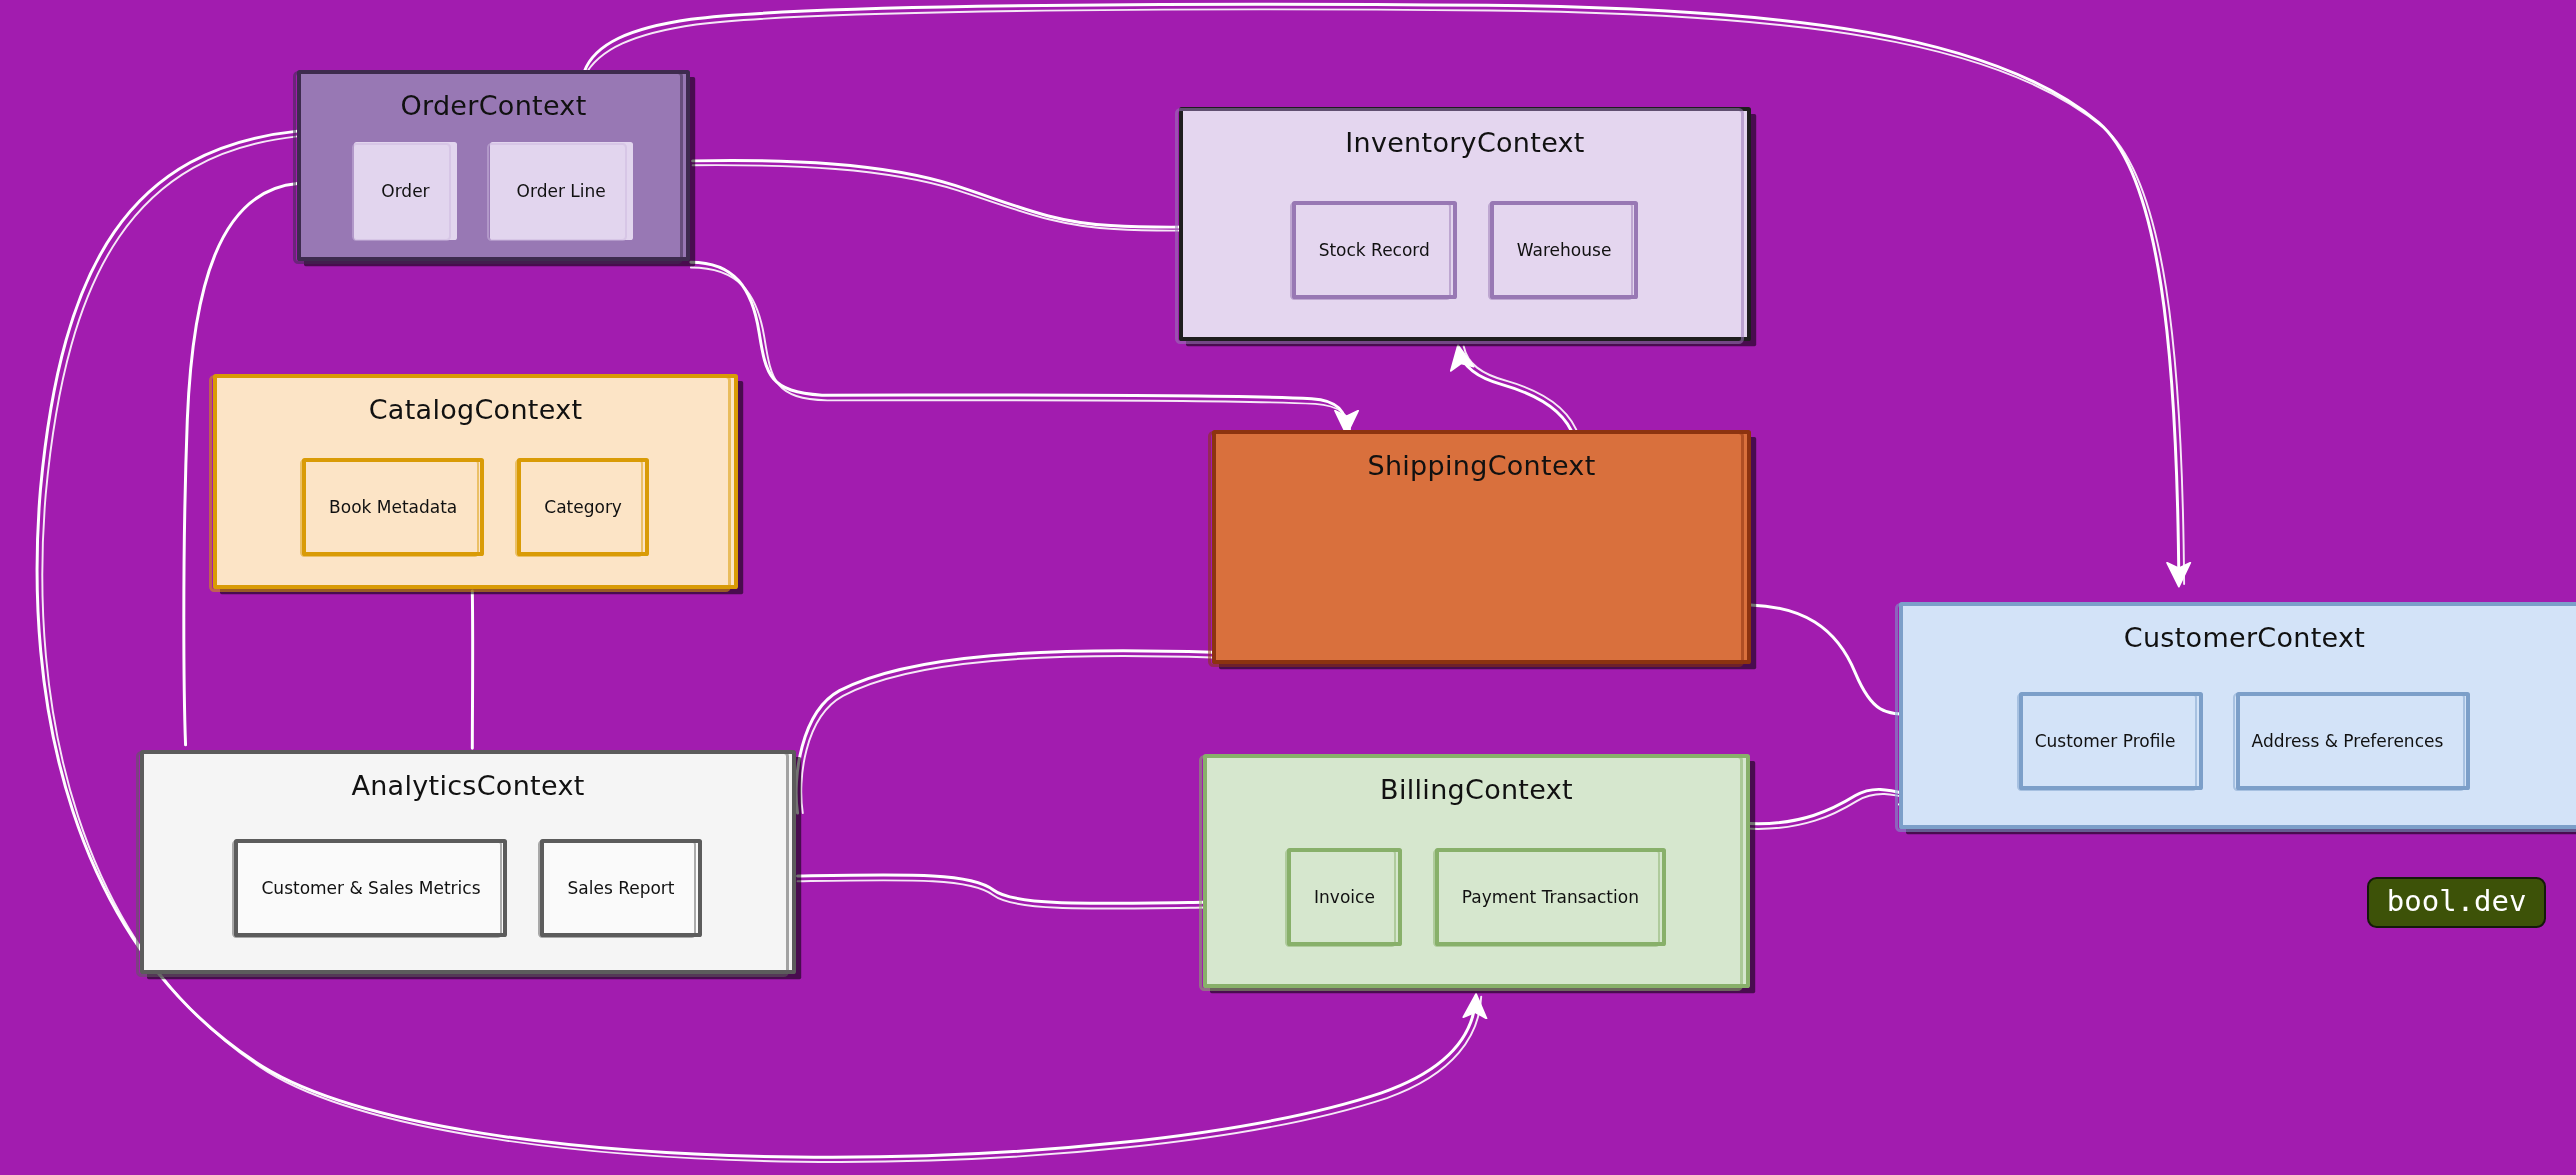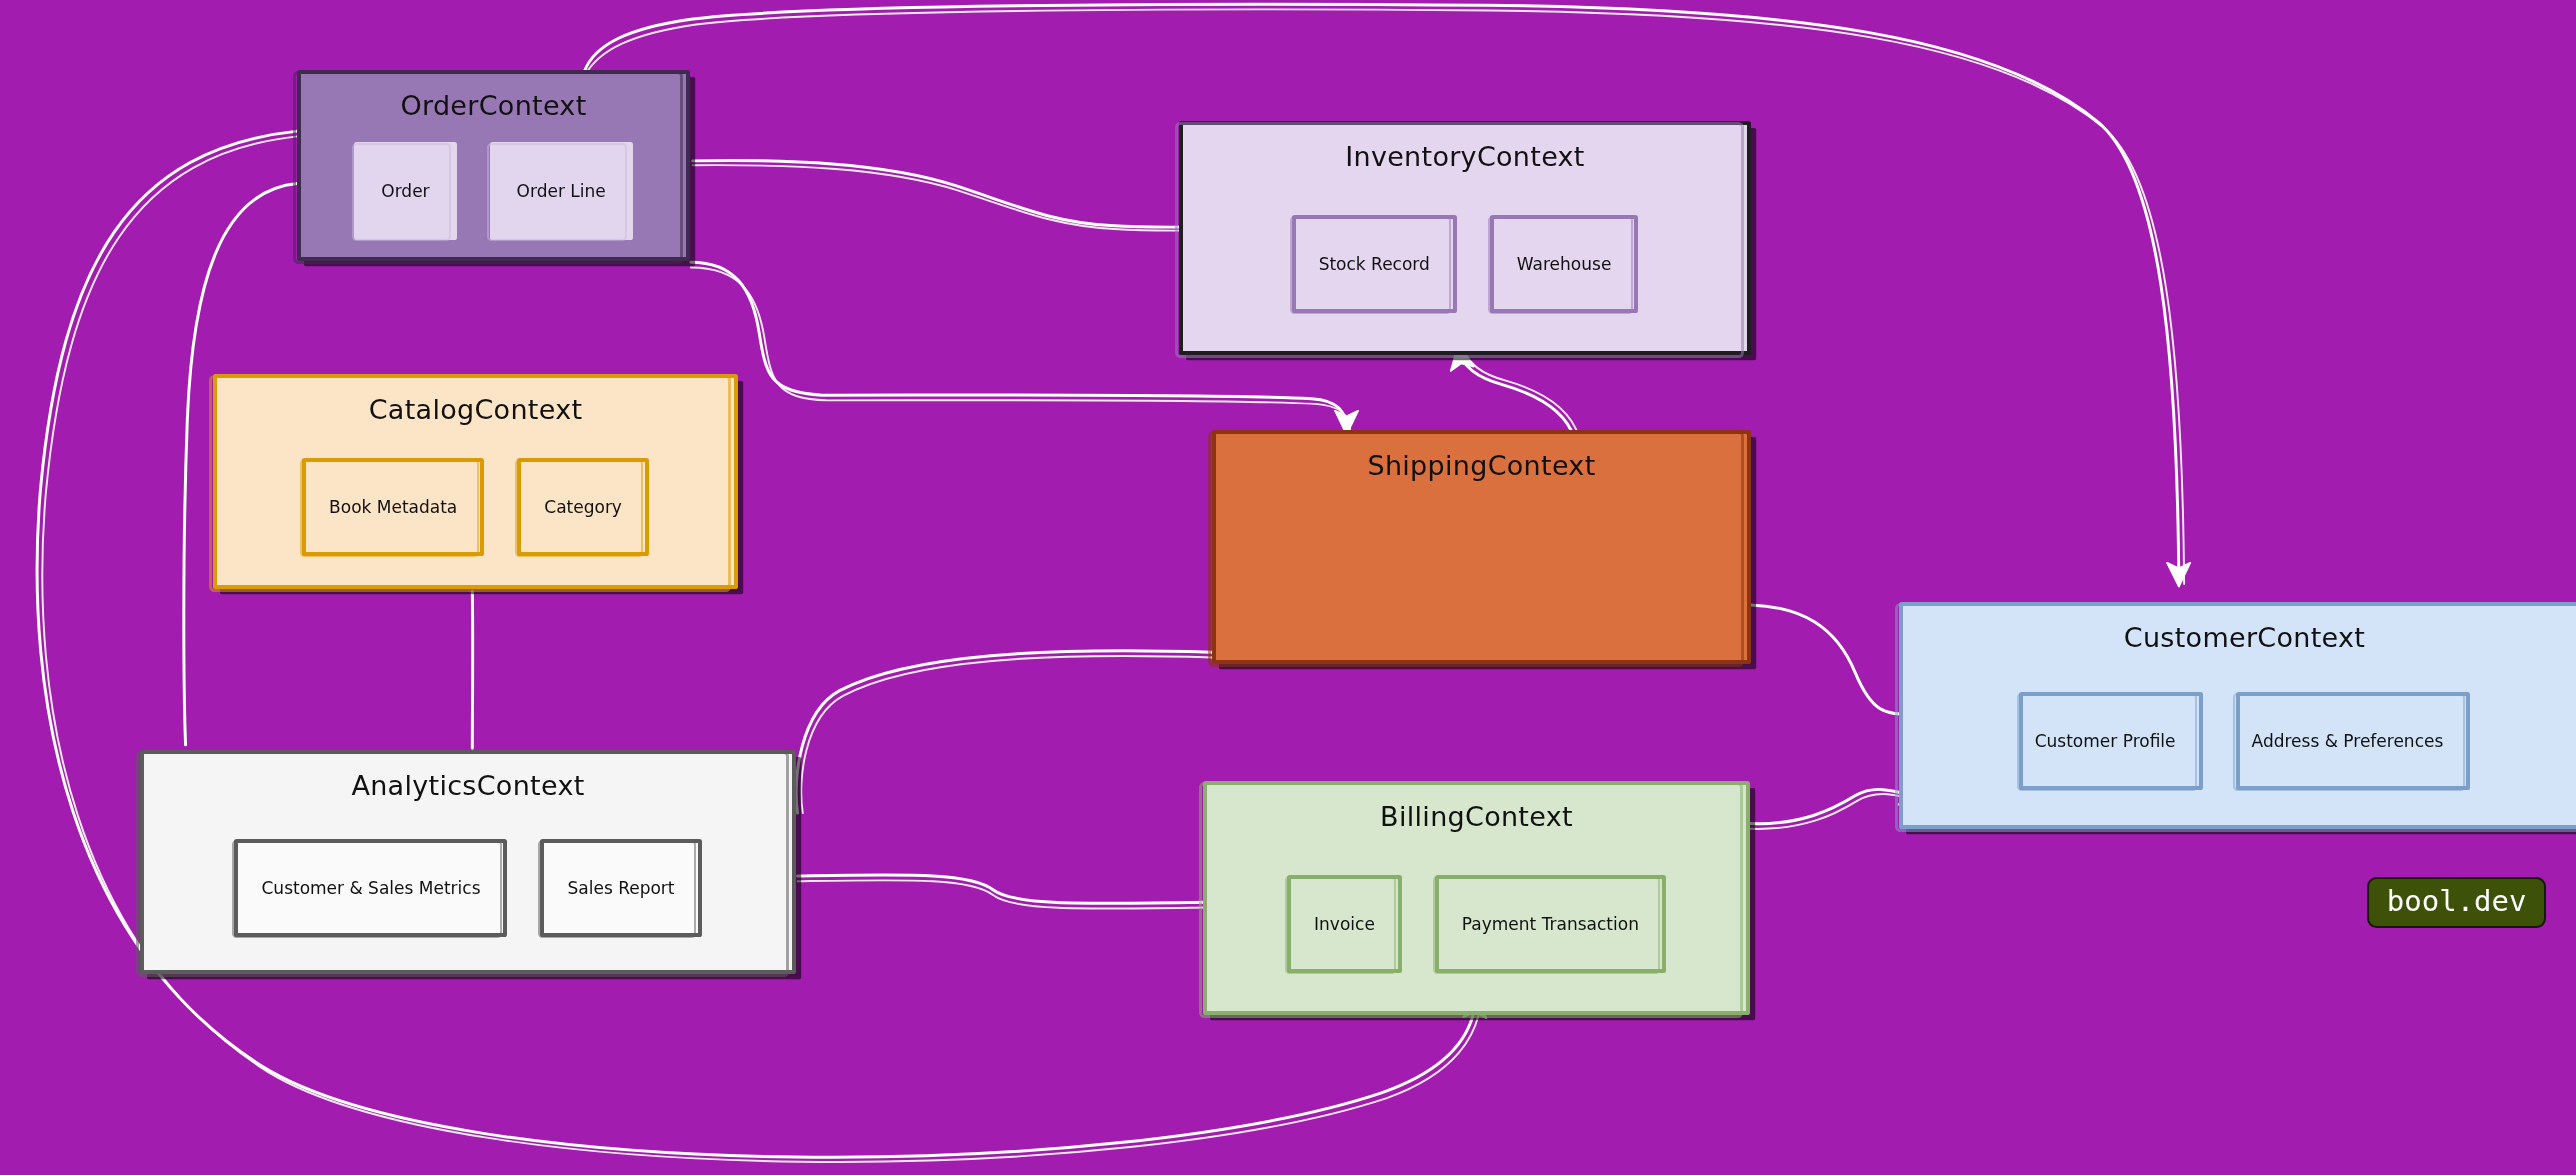--- a/index.html
+++ b/index.html
@@ -219,21 +219,21 @@
     <div class="entities">
       <div class="entity">
         <span>Order</span>
       </div>
       <div class="entity">
         <span>Order Line</span>
       </div>
     </div>
   </div>
 
-  <div class="ctx p-inventory" style="left:1179px; top:121px; width:572px; height:234px;">
+  <div class="ctx p-inventory" style="left:1179px; top:107px; width:572px; height:234px;">
     <div class="ctx-title">InventoryContext</div>
     <div class="entities">
       <div class="entity">
         <span>Stock Record</span>
       </div>
       <div class="entity">
         <span>Warehouse</span>
       </div>
     </div>
   </div>
@@ -271,21 +271,21 @@
     <div class="entities">
       <div class="entity">
         <span>Customer &amp; Sales Metrics</span>
       </div>
       <div class="entity">
         <span>Sales Report</span>
       </div>
     </div>
   </div>
 
-  <div class="ctx p-billing" style="left:1203px; top:754px; width:547px; height:234px;margin-top:27px;">
+  <div class="ctx p-billing" style="left:1203px; top:754px; width:547px; height:234px;">
     <div class="ctx-title">BillingContext</div>
     <div class="entities">
       <div class="entity">
         <span>Invoice</span>
       </div>
       <div class="entity">
         <span>Payment Transaction</span>
       </div>
     </div>
   </div>

